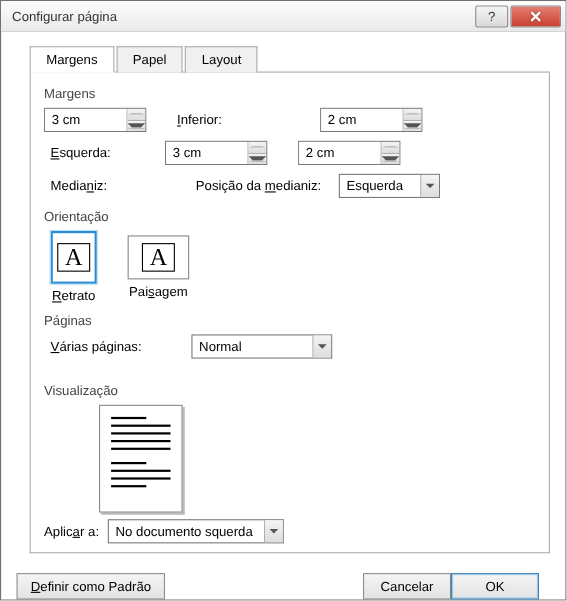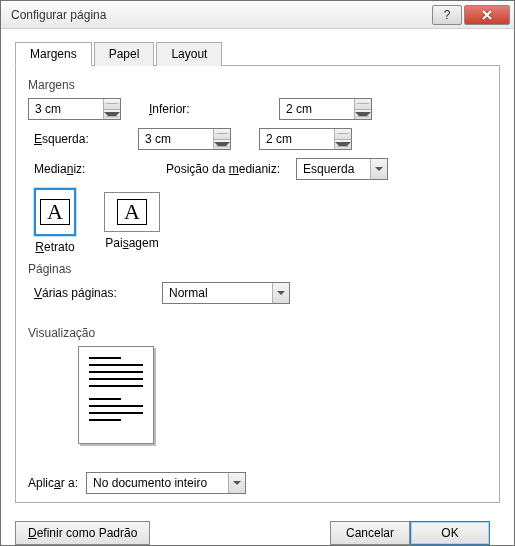--- a/index.html
+++ b/index.html
@@ -5,21 +5,21 @@
 * { box-sizing: border-box; font-family: "Segoe UI", Tahoma, sans-serif; font-size: 12px; }
 body { margin: 0; background: #ccc; }
 .window { width: 515px; height: 546px; background: #fff; border: 1px solid #707070; position: relative; }
 .titlebar { height: 28px; background: linear-gradient(#fdfdfd,#e9e9e9); border-bottom: 1px solid #d0d0d0; display: flex; align-items: center; padding: 0 4px 0 10px; }
 .titlebar .title { flex: 1; color: #333; }
 .titlebar .btns { display: flex; }
 .titlebar .btn { width: 30px; height: 20px; margin-left: 2px; border: 1px solid #8a8a8a; display: flex; align-items: center; justify-content: center; border-radius: 2px; }
 .titlebar .help { background: linear-gradient(#f5f5f5,#d9d9d9); color:#333; }
 .titlebar .close { width: 46px; background: linear-gradient(#e67e73,#c8402f); color: #fff; }
 .titlebar .close svg { filter: drop-shadow(0 0 1px rgba(0,0,0,.4)); }
-.content { padding: 8px 14px 10px 14px; }
+.content { padding: 8px 14px 10px 26px; }
 .tabs { display: flex; border-bottom: 1px solid #acacac; margin-top: 4px; }
 .tab { padding: 4px 14px; border: 1px solid #acacac; border-bottom: none; background: #f0f0f0; margin-right: 2px; cursor: default; position: relative; top: 1px; }
 .tab.active { background: #fff; border-bottom: 1px solid #fff; }
 .panel { border: 1px solid #acacac; border-top: none; padding: 10px 12px 8px 12px; height: 437px; position: relative; }
 .group-label { color: #444; margin: 2px 0 6px 0; }
 .row { display: flex; align-items: center; margin-bottom: 8px; }
 .col { display: flex; align-items: center; }
 .label { display: inline-block; }
 .spin { display: inline-flex; border: 1px solid #7a7a7a; height: 22px; background: #fff; }
 .spin input { border: none; width: 74px; padding: 0 6px; outline: none; }
@@ -142,20 +142,21 @@
             <span class="label">Posição da <span class="u">m</span>edianiz:</span>
           </div>
         <div class="select" style="width:92px">
             <span>Esquerda</span>
             <div class="dbtn">
               <div class="tri-down"></div>
             </div>
           </div>
       </div>
 
+      <div class="group-label" style="margin-top:10px">Orientação</div>
       <div class="orient">
         <div class="orient-item selected">
           <div class="orient-box" style="width:42px;height:48px">
               <span class="orient-a">A</span>
             </div>
           <div><span class="u">R</span>etrato</div>
         </div>
         <div class="orient-item">
           <div class="orient-box" style="width:56px;height:40px;margin-top:4px">
               <span class="orient-a land">A</span>
@@ -187,21 +188,21 @@
         <div style="height:6px"></div>
         <div class="ln half"></div>
           <div class="ln"></div>
           <div class="ln"></div>
           <div class="ln half"></div>
       </div>
 
       <div class="bottom-row">
         <span class="label" style="margin-right:8px">Aplic<span class="u">a</span>r a:</span>
         <div class="select" style="width:160px">
-            <span>No documento inteiro</span>
+            <span>No documento squerda</span>
             <div class="dbtn">
               <div class="tri-down"></div>
             </div>
           </div>
       </div>
 
     </div>
   </div>
 
   <div class="footer">

